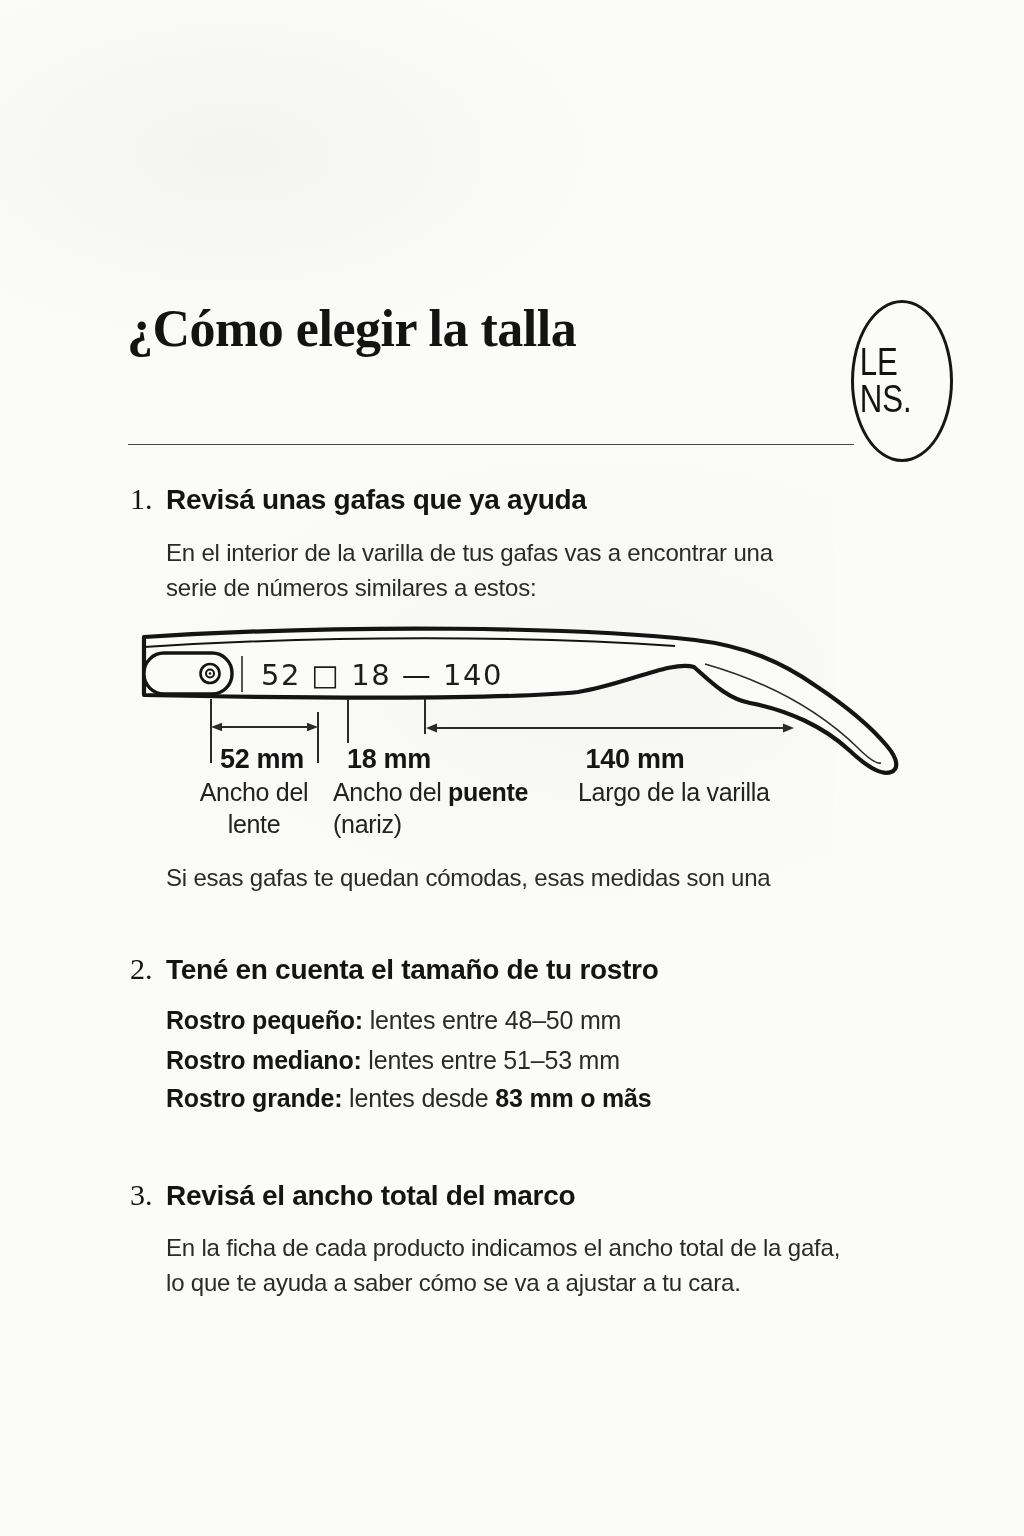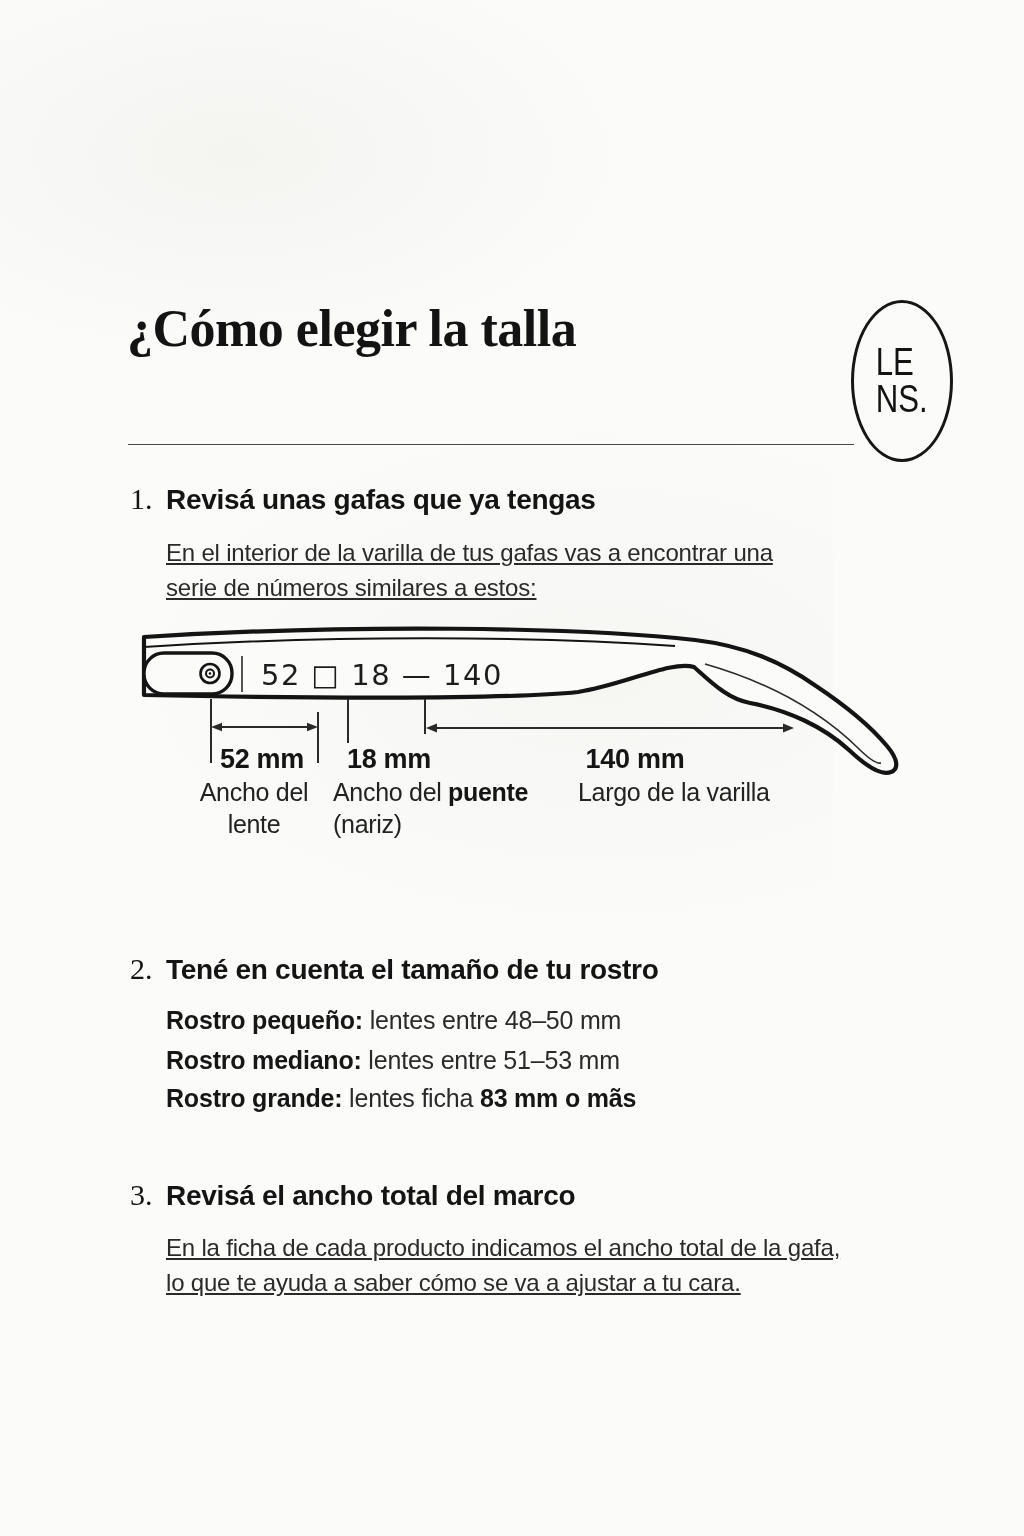--- a/index.html
+++ b/index.html
@@ -24,21 +24,21 @@
     left:127px;top:300px;width:740px;
     font-family:"Liberation Serif",serif;
     font-weight:700;font-size:52px;line-height:58px;
     color:#131313;letter-spacing:-0.5px;
     white-space:nowrap;
   }
   
   .logo{
     left:851px;top:300px;width:102px;height:162px;
     border:3px solid #161616;border-radius:51px / 81px;
-    display:flex;align-items:center;justify-content:center;
+    display:flex;align-items:center;justify-content:flex-start;
     box-sizing:border-box;background:transparent;
   }
   .logo-text{
     font-family:"Liberation Sans",sans-serif;
     font-size:38px;line-height:37px;font-weight:500;
     color:#131313;transform:scaleX(0.82);
     letter-spacing:0px;text-align:left;
   }
   .hr{
     left:128px;top:444px;width:726px;height:0;
@@ -55,21 +55,21 @@
   }
   .sec-label{
     font-family:"Liberation Sans",sans-serif;
     font-size:28px;font-weight:700;color:#141414;
     letter-spacing:-0.3px;
   }
   
   .para{
     left:166px;
     font-size:24px;line-height:35px;color:#2a2a2a;
-    letter-spacing:-0.2px;white-space:nowrap;text-decoration:underline;
+    letter-spacing:-0.2px;white-space:nowrap;
   }
   .face-row{
     left:166px;height:32px;
     font-size:25px;color:#2a2a2a;letter-spacing:-0.2px;
     white-space:nowrap;
   }
   .face-row b{color:#161616;margin-top:24px;}
   .small-note{
     left:166px;
     font-size:23px;color:#2f2f2f;letter-spacing:-0.2px;white-space:nowrap;
@@ -95,21 +95,21 @@
     <div class="logo-text">
       <div>LE</div>
       <div>NS.</div>
     </div>
   </div>
 
   <div class="abs hr"></div>
 
   <div class="abs sec-head" style="left:130px;top:482px;">
     <span class="sec-num">1.</span>
-    <span class="sec-label">Revisá unas gafas que ya tengas</span>
+    <span class="sec-label">Revisá unas gafas que ya ayuda</span>
   </div>
 
   <div class="abs para" style="top:535px;">
     <div>En el interior de la varilla de tus gafas vas a encontrar una</div>
     <div>serie de números similares a estos:</div>
   </div>
 
   <div class="abs diagram">
     <svg width="820" height="254" viewBox="0 0 820 254">
 
@@ -158,35 +158,36 @@
       <text x="124" y="185" text-anchor="middle" class="svg-lab">Ancho del</text>
       <text x="124" y="217" text-anchor="middle" class="svg-lab">lente</text>
       <text x="203" y="185" class="svg-lab">Ancho del</text>
       <text x="318" y="185" class="svg-lab-b">puente</text>
       <text x="203" y="217" class="svg-lab">(nariz)</text>
       <text x="448" y="185" class="svg-lab">Largo de la varilla</text>
     </svg>
   </div>
 
   <div class="abs para" style="top:860px;">
+    <div>Si esas gafas te quedan cómodas, esas medidas son una</div>
   </div>
 
   <div class="abs sec-head" style="left:130px;top:952px;">
     <span class="sec-num">2.</span>
     <span class="sec-label">Tené en cuenta el tamaño de tu rostro</span>
   </div>
 
   <div class="abs face-row" style="top:1006px;">
     <b>Rostro pequeño:</b><span> lentes entre 48–50 mm</span><b></b>
   </div>
   <div class="abs face-row" style="top:1046px;">
     <b>Rostro mediano:</b><span> lentes entre 51–53 mm</span><b></b>
   </div>
   <div class="abs face-row" style="top:1084px;">
-    <b>Rostro grande:</b><span> lentes ficha </span><b>83 mm o mãs</b>
+    <b>Rostro grande:</b><span> lentes desde </span><b>83 mm o mãs</b>
   </div>
 
 
   <div class="abs sec-head" style="left:130px;top:1178px;">
     <span class="sec-num">3.</span>
     <span class="sec-label">Revisá el ancho total del marco</span>
   </div>
 
   <div class="abs para" style="top:1230px;">
     <div>En la ficha de cada producto indicamos el ancho total de la gafa,</div>

